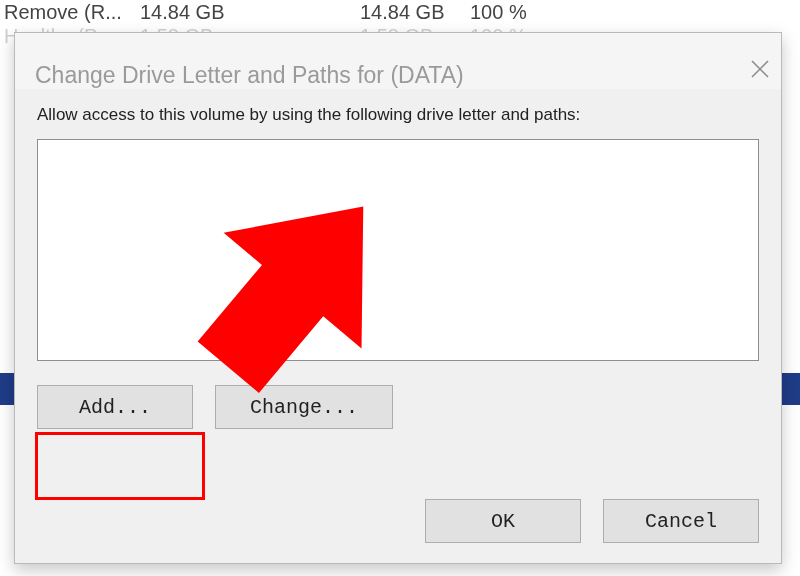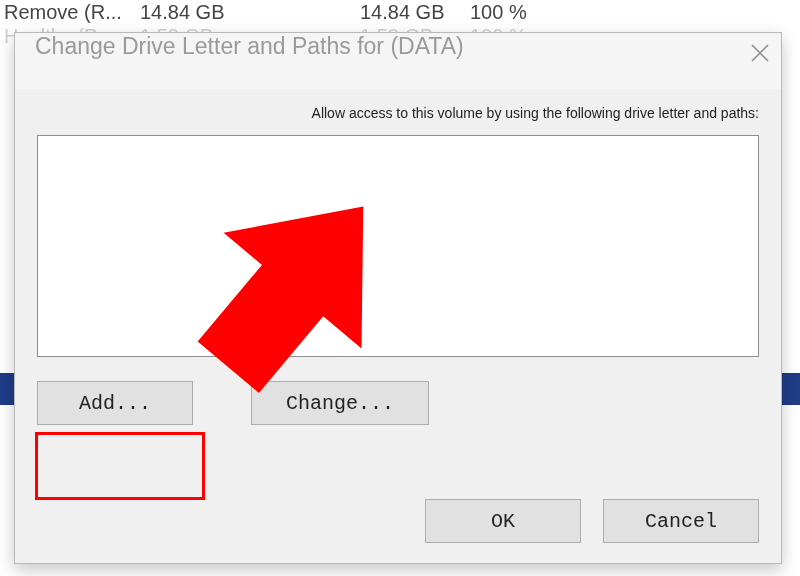--- a/index.html
+++ b/index.html
@@ -41,21 +41,21 @@
       top: 32px;
       width: 768px;
       height: 532px;
       background: #f0f0f0;
       border: 1px solid #b9b9b9;
       box-shadow: 0 6px 16px rgba(0,0,0,0.22);
     }
     .titlebar {
       height: 56px;
       display: flex;
-      align-items: flex-start;
+      align-items: flex-end;
       justify-content: space-between;
       padding: 0 1px 0 20px;
       background: #f5f5f5;
     }
     .titlebar-text {
       font-size: 23px;
       color: #9a9a9a;
       font-weight: 400;
     }
     .close-btn {
@@ -66,24 +66,23 @@
       justify-content: center;
       cursor: pointer;
     }
     .close-btn svg { width: 20px; height: 20px; }
     .close-btn path { stroke: #8a8a8a; stroke-width: 1.5; fill: none; }
 
     .content {
       padding: 16px 22px 0 22px;
     }
     .label-text {
-      font-size: 14px;
+      font-size: 17px;
       color: #222;
       margin-bottom: 14px;
-      text-align: right;
     }
     .listbox {
       width: 100%;
       height: 222px;
       background: #ffffff;
       border: 1px solid #8e8e8e;
     }
     .buttons-row {
       display: flex;
       gap: 22px;
@@ -95,21 +94,21 @@
       height: 44px;
       display: flex;
       align-items: center;
       justify-content: center;
       font-size: 20px;
       color: #222;
       cursor: pointer;
       font-family: Liberation Mono, monospace;
     }
     .btn-add { width: 156px; }
-    .btn-change { width: 178px; margin-left: 36px; }
+    .btn-change { width: 178px; }
     .btn-remove { width: 166px; }
 
     .highlight-box {
       position: absolute;
       border: 3px solid red;
       left: 20px;
       top: 399px;
       width: 170px;
       height: 68px;
       pointer-events: none;

